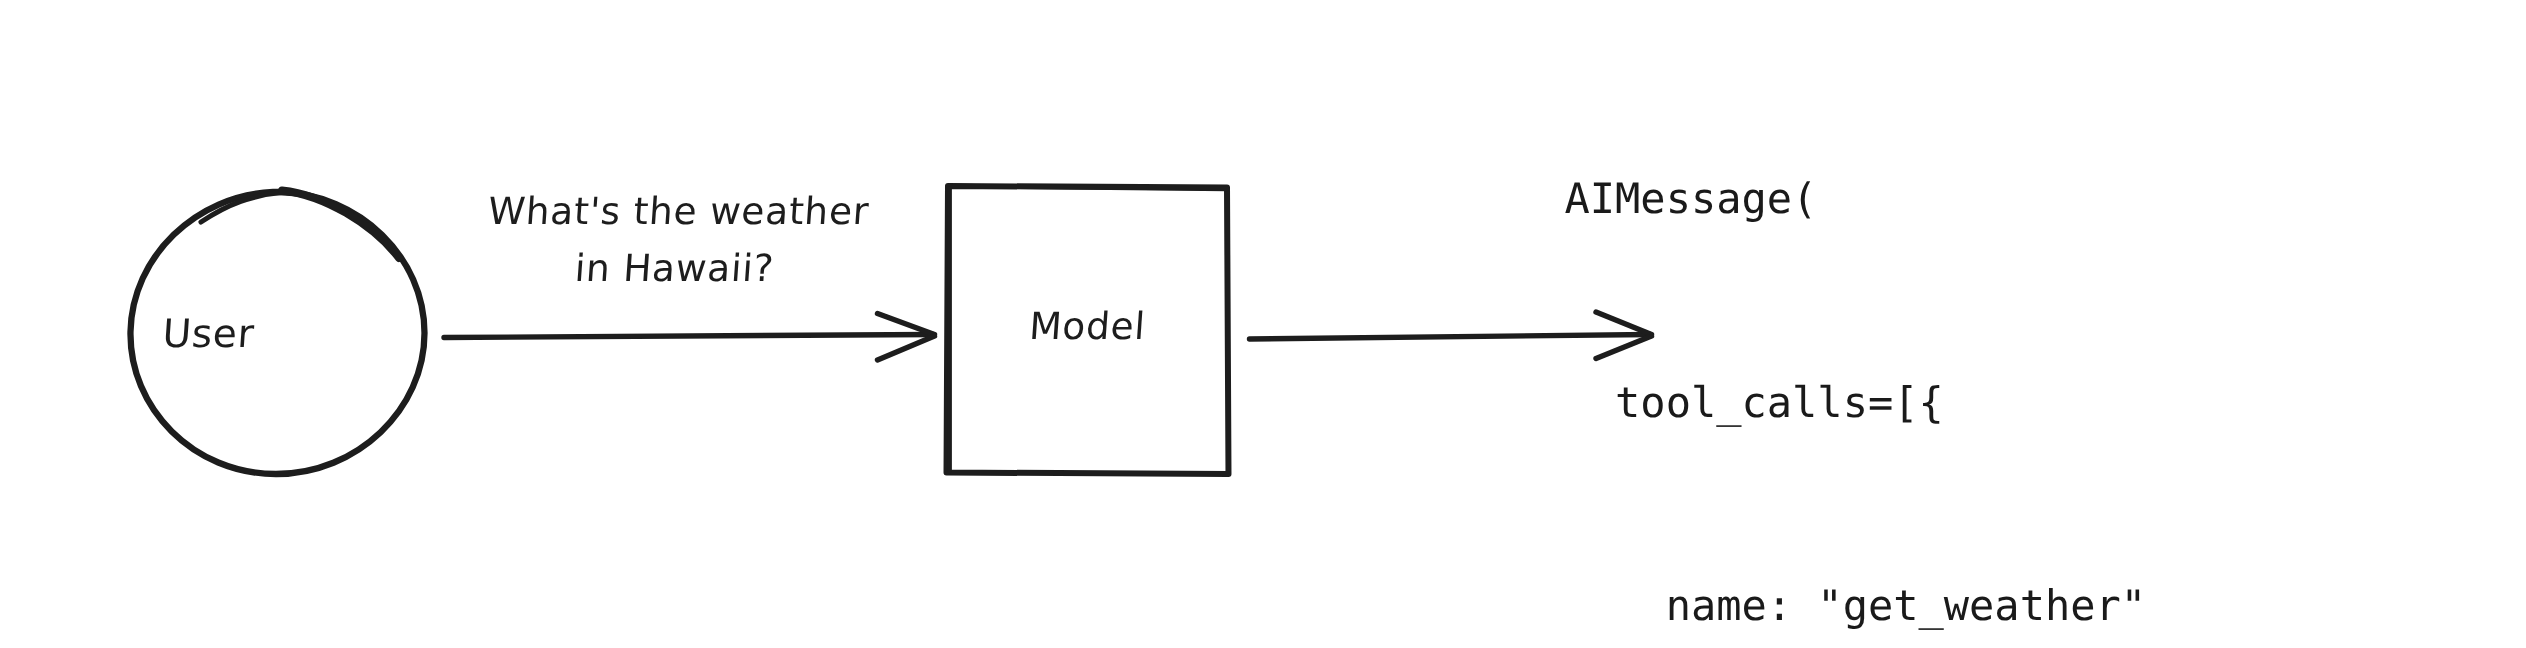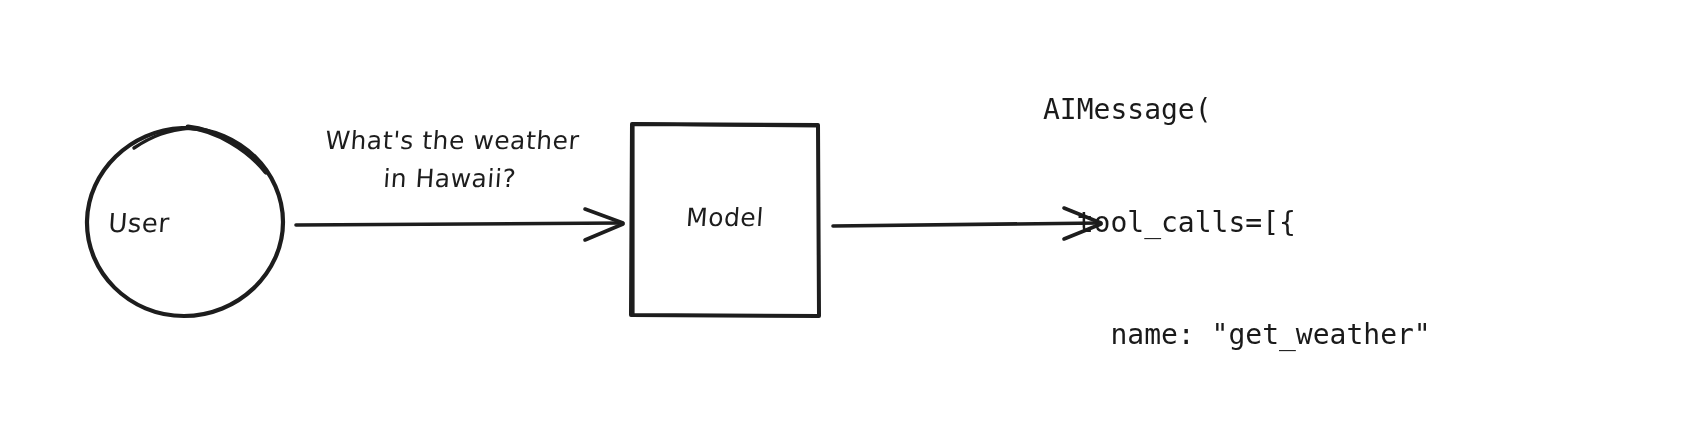--- a/index.html
+++ b/index.html
@@ -72,20 +72,21 @@
     font-size: 28px;
     line-height: 37.5px;
     color: #1a1a1a;
     white-space: pre;
     letter-spacing: 0px;
     font-weight: 500;
   }
   #code-block .code-line {
     display: block;
     white-space: pre;
+    margin-top: 23px;
   }
 </style>
 </head>
 <body>
 
 <div id="canvas">
 
   <svg class="sketch-layer" viewBox="0 0 1684 432">
 
     <g>

